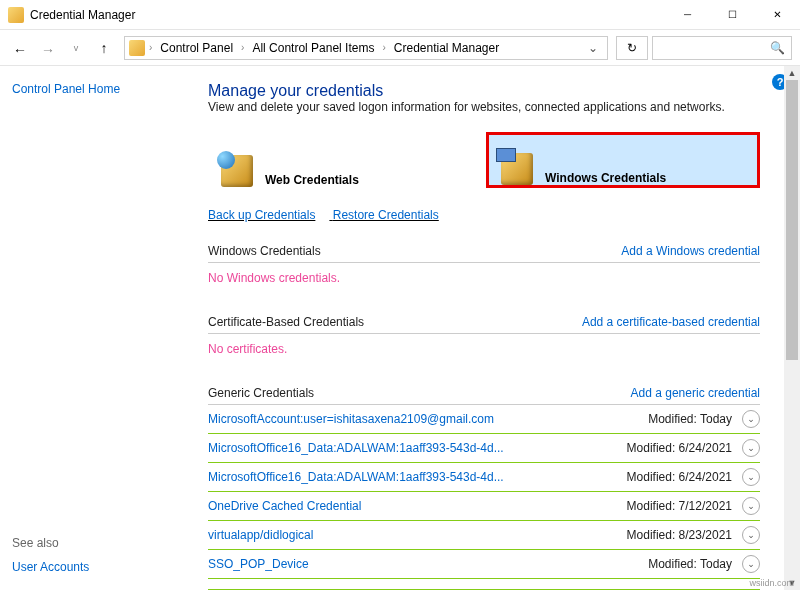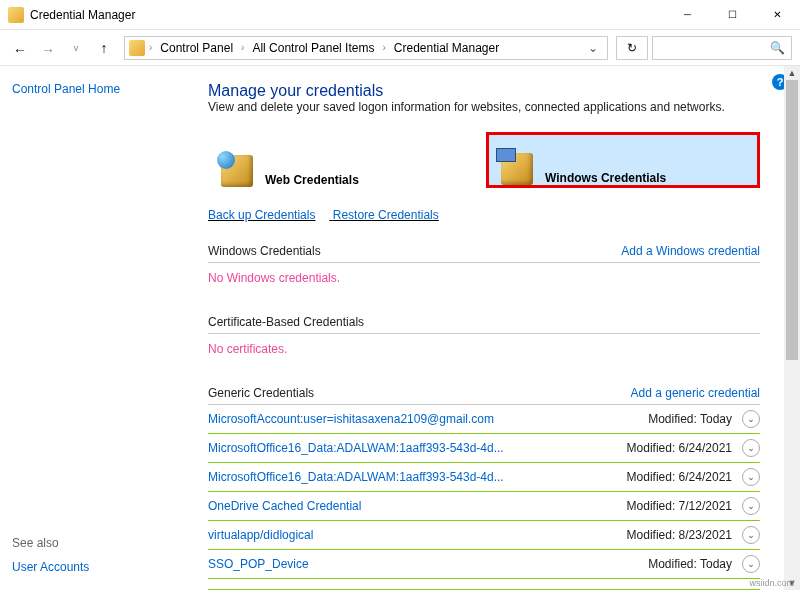--- a/index.html
+++ b/index.html
@@ -125,20 +125,21 @@
     </div>
 
     <div class="section-head">
       <span class="label">Windows Credentials</span>
       <a>Add a Windows credential</a>
     </div>
     <div class="empty-msg">No Windows credentials.</div>
 
     <div class="section-head">
       <span class="label">Certificate-Based Credentials</span>
+      <a>Add a certificate-based credential</a>
     </div>
     <div class="empty-msg">No certificates.</div>
 
     <div class="section-head">
       <span class="label">Generic Credentials</span>
       <a>Add a generic credential</a>
     </div>
     <div id="generic-list">
         <div class="cred-row">
           <span class="cred-name">MicrosoftAccount:user=ishitasaxena2109@gmail.com</span>

